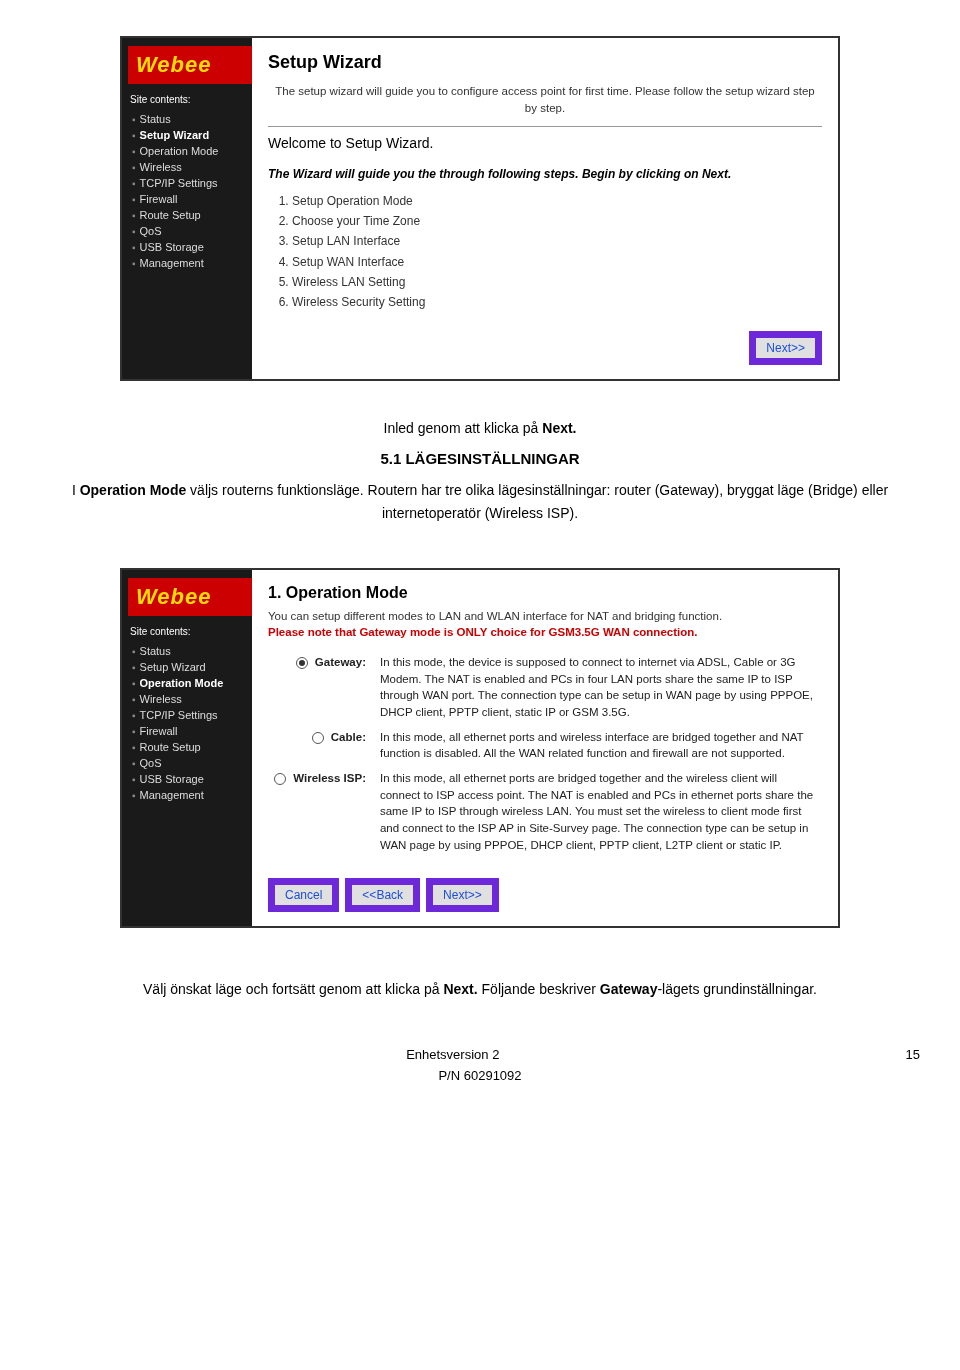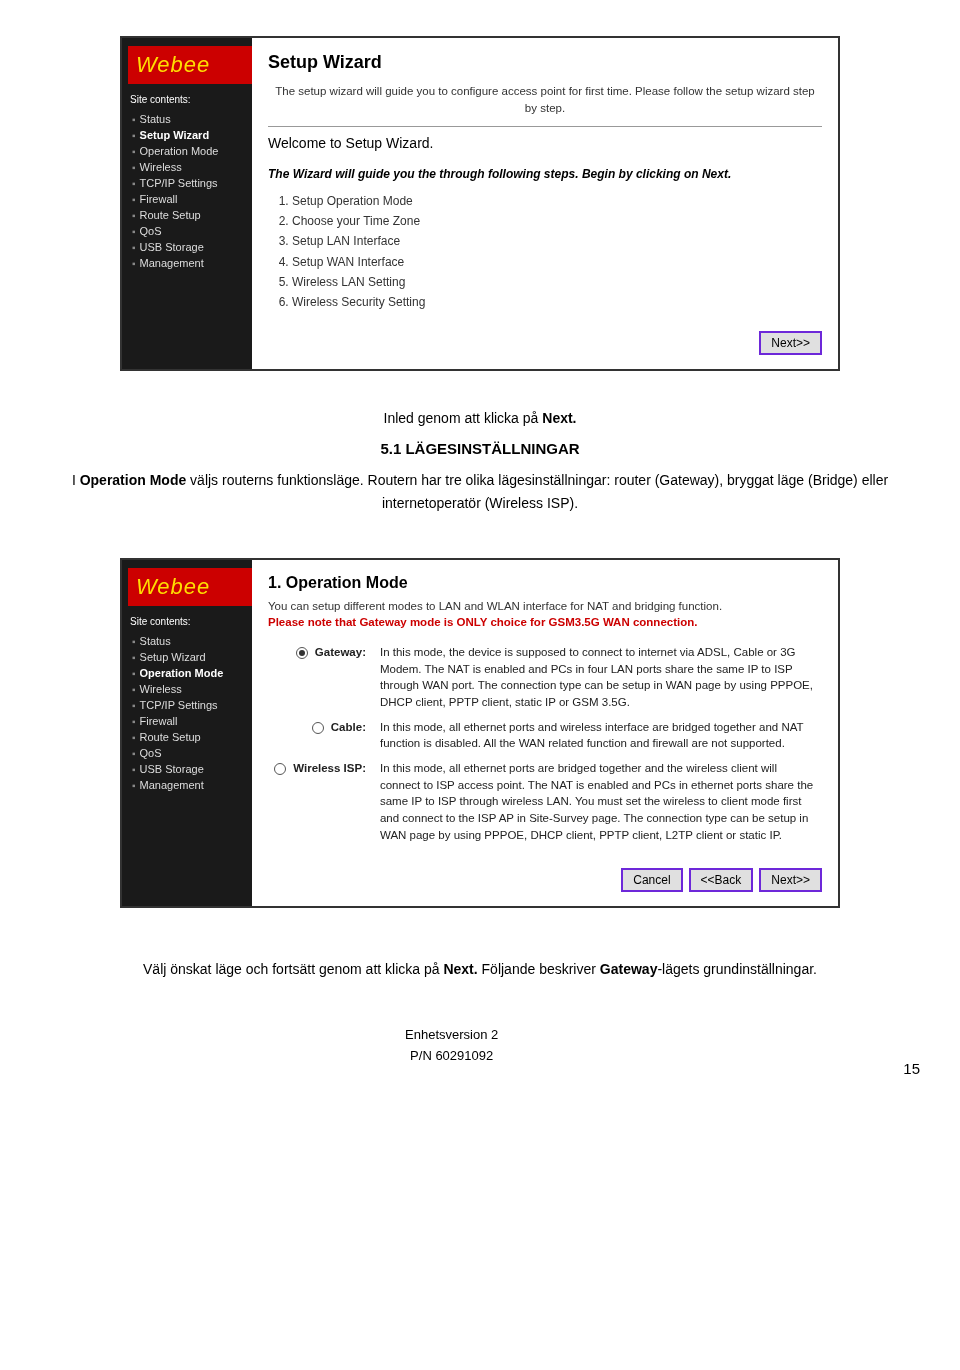--- a/index.html
+++ b/index.html
@@ -25,21 +25,21 @@
       background: #1a1a1a;
       padding: 8px 0 8px 6px;
       flex-shrink: 0;
     }
 
     .sidebar-logo {
       background: #cc0000;
       padding: 6px 8px 6px 8px;
       margin-bottom: 10px;
       font-size: 22px;
-      font-weight: normal;
+      font-weight: bold;
       color: #fff;
       font-style: italic;
       letter-spacing: 1px;
     }
 
     .sidebar-logo span {
       color: #ffdd00;
     }
 
     .sidebar-section-title {
@@ -117,25 +117,25 @@
       color: #333;
     }
 
     .next-btn-row {
       text-align: right;
       margin-top: 18px;
     }
 
     .btn {
       background: #e0e0e0;
-      border: 2px solid #6d28d9;
+      border: 7px solid #6d28d9;
       padding: 3px 10px;
       font-size: 12px;
       cursor: pointer;
-      color: #000000;
+      color: #1d4ed8;
     }
 
     
     .body-text {
       padding: 18px 40px;
       font-size: 14px;
       color: #000;
       line-height: 1.6;
     }
 
@@ -219,38 +219,36 @@
       background: #333;
       position: absolute;
       top: 2px;
       left: 2px;
     }
 
     .btn-row {
       text-align: right;
       margin-top: 21px;
       display: flex;
-      justify-content: flex-end;
       gap: 6px;
     }
 
     
     .footer {
       text-align: center;
       padding: 18px 0 10px 0;
       font-size: 13px;
       color: #000;
       line-height: 1.6;
     }
 
     .footer .page-num {
       float: right;
       margin-right: 40px;
-      font-size: 15px;
-      margin-top: 32px;
+      font-size: 13px;
     }
   </style>
 </head>
 <body>
 
 <div style="display:flex; justify-content:center; margin-top:18px;">
   <div class="router-screenshot">
 
     <div class="sidebar">
       <div class="sidebar-logo">

